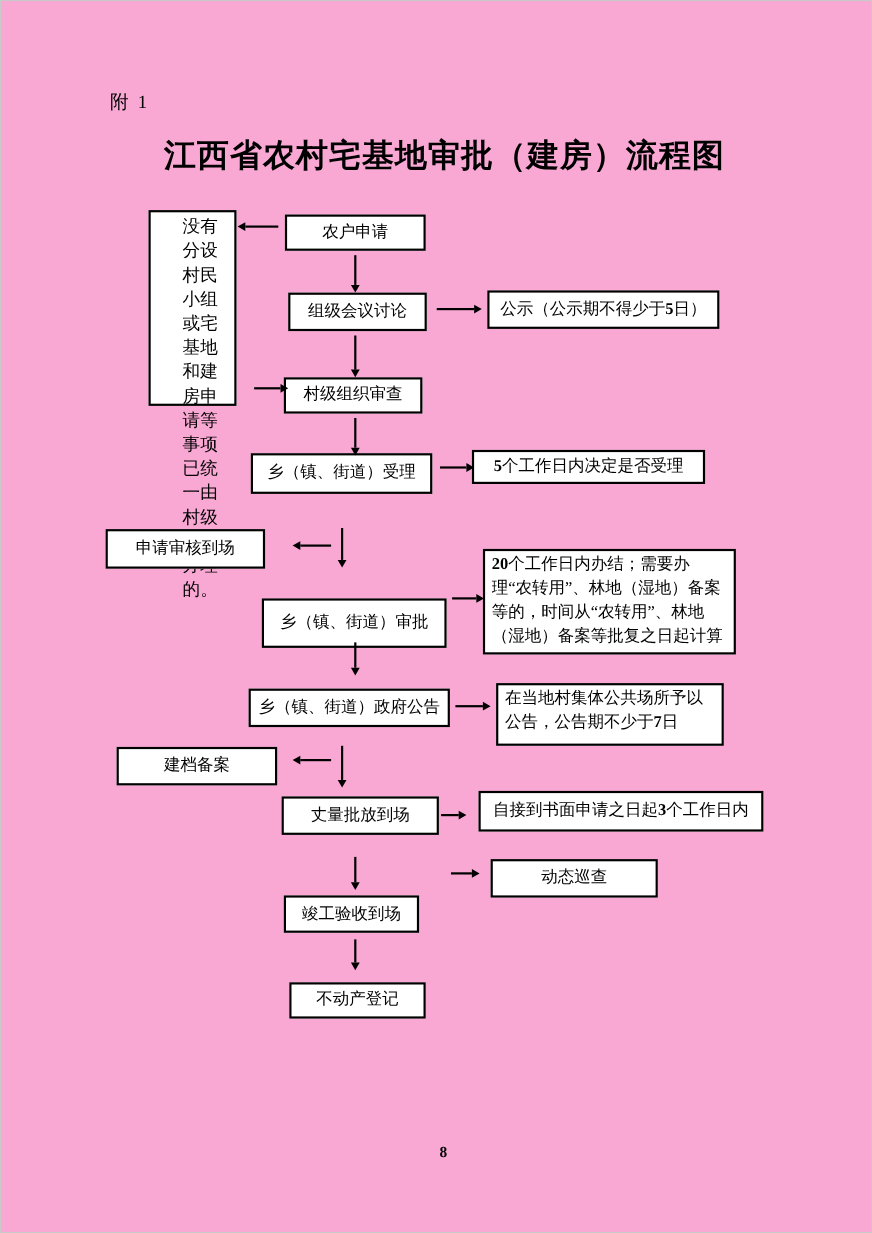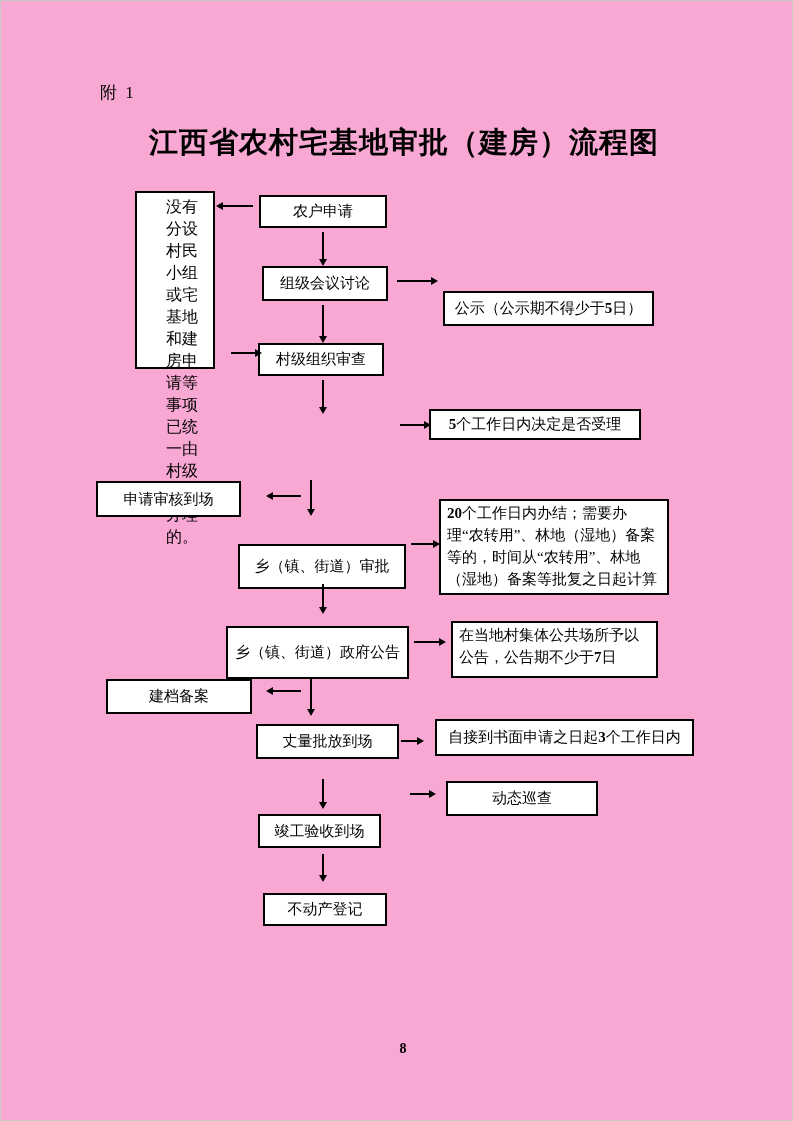--- a/index.html
+++ b/index.html
@@ -108,50 +108,53 @@
   </div>
 
   <div class="box" style="left:258px;top:194px;width:128px;height:33px;">
     <span class="txt">农户申请</span>
   </div>
 
   <div class="box" style="left:261px;top:265px;width:126px;height:35px;">
     <span class="txt">组级会议讨论</span>
   </div>
 
-  <div class="box" style="left:442px;top:263px;width:211px;height:35px;margin-top:27px;">
+  <div class="box" style="left:442px;top:263px;width:211px;height:35px;">
     <span class="txt">公示（公示期不得少于</span>
       <b class="n">5</b>
       <span class="txt">日）</span>
   </div>
 
   <div class="box" style="left:257px;top:342px;width:126px;height:33px;">
     <span class="txt">村级组织审查</span>
   </div>
 
+  <div class="box" style="left:227px;top:411px;width:165px;height:37px;">
+    <span class="txt">乡（镇、街道）受理</span>
+  </div>
 
   <div class="box" style="left:428px;top:408px;width:212px;height:31px;">
     <span class="txt"></span>
       <b class="n">5</b>
       <span class="txt">个工作日内决定是否受理</span>
   </div>
 
   <div class="box" style="left:95px;top:480px;width:145px;height:36px;">
     <span class="txt">申请审核到场</span>
   </div>
 
   <div class="box" style="left:237px;top:543px;width:168px;height:45px;">
     <span class="txt">乡（镇、街道）审批</span>
   </div>
 
   <div class="box note-multi" style="left:438px;top:498px;width:230px;height:96px;">
     <span class="txt"><b class="n">20</b><span>个工作日内办结；需要办理“农转用”、林地（湿地）备案等的，时间从“农转用”、林地（湿地）备案等批复之日起计算</span></span>
   </div>
 
-  <div class="box" style="left:225px;top:625px;width:183px;height:53px;">
+  <div class="box" style="left:225px;top:625px;width:183px;height:35px;">
     <span class="txt">乡（镇、街道）政府公告</span>
   </div>
 
   <div class="box note-multi" style="left:450px;top:620px;width:207px;height:57px;">
     <span class="txt"><span>在当地村集体公共场所予以公告，公告期不少于</span><b class="n">7</b><span>日</span></span>
   </div>
 
   <div class="box" style="left:105px;top:678px;width:146px;height:35px;">
     <span class="txt">建档备案</span>
   </div>

